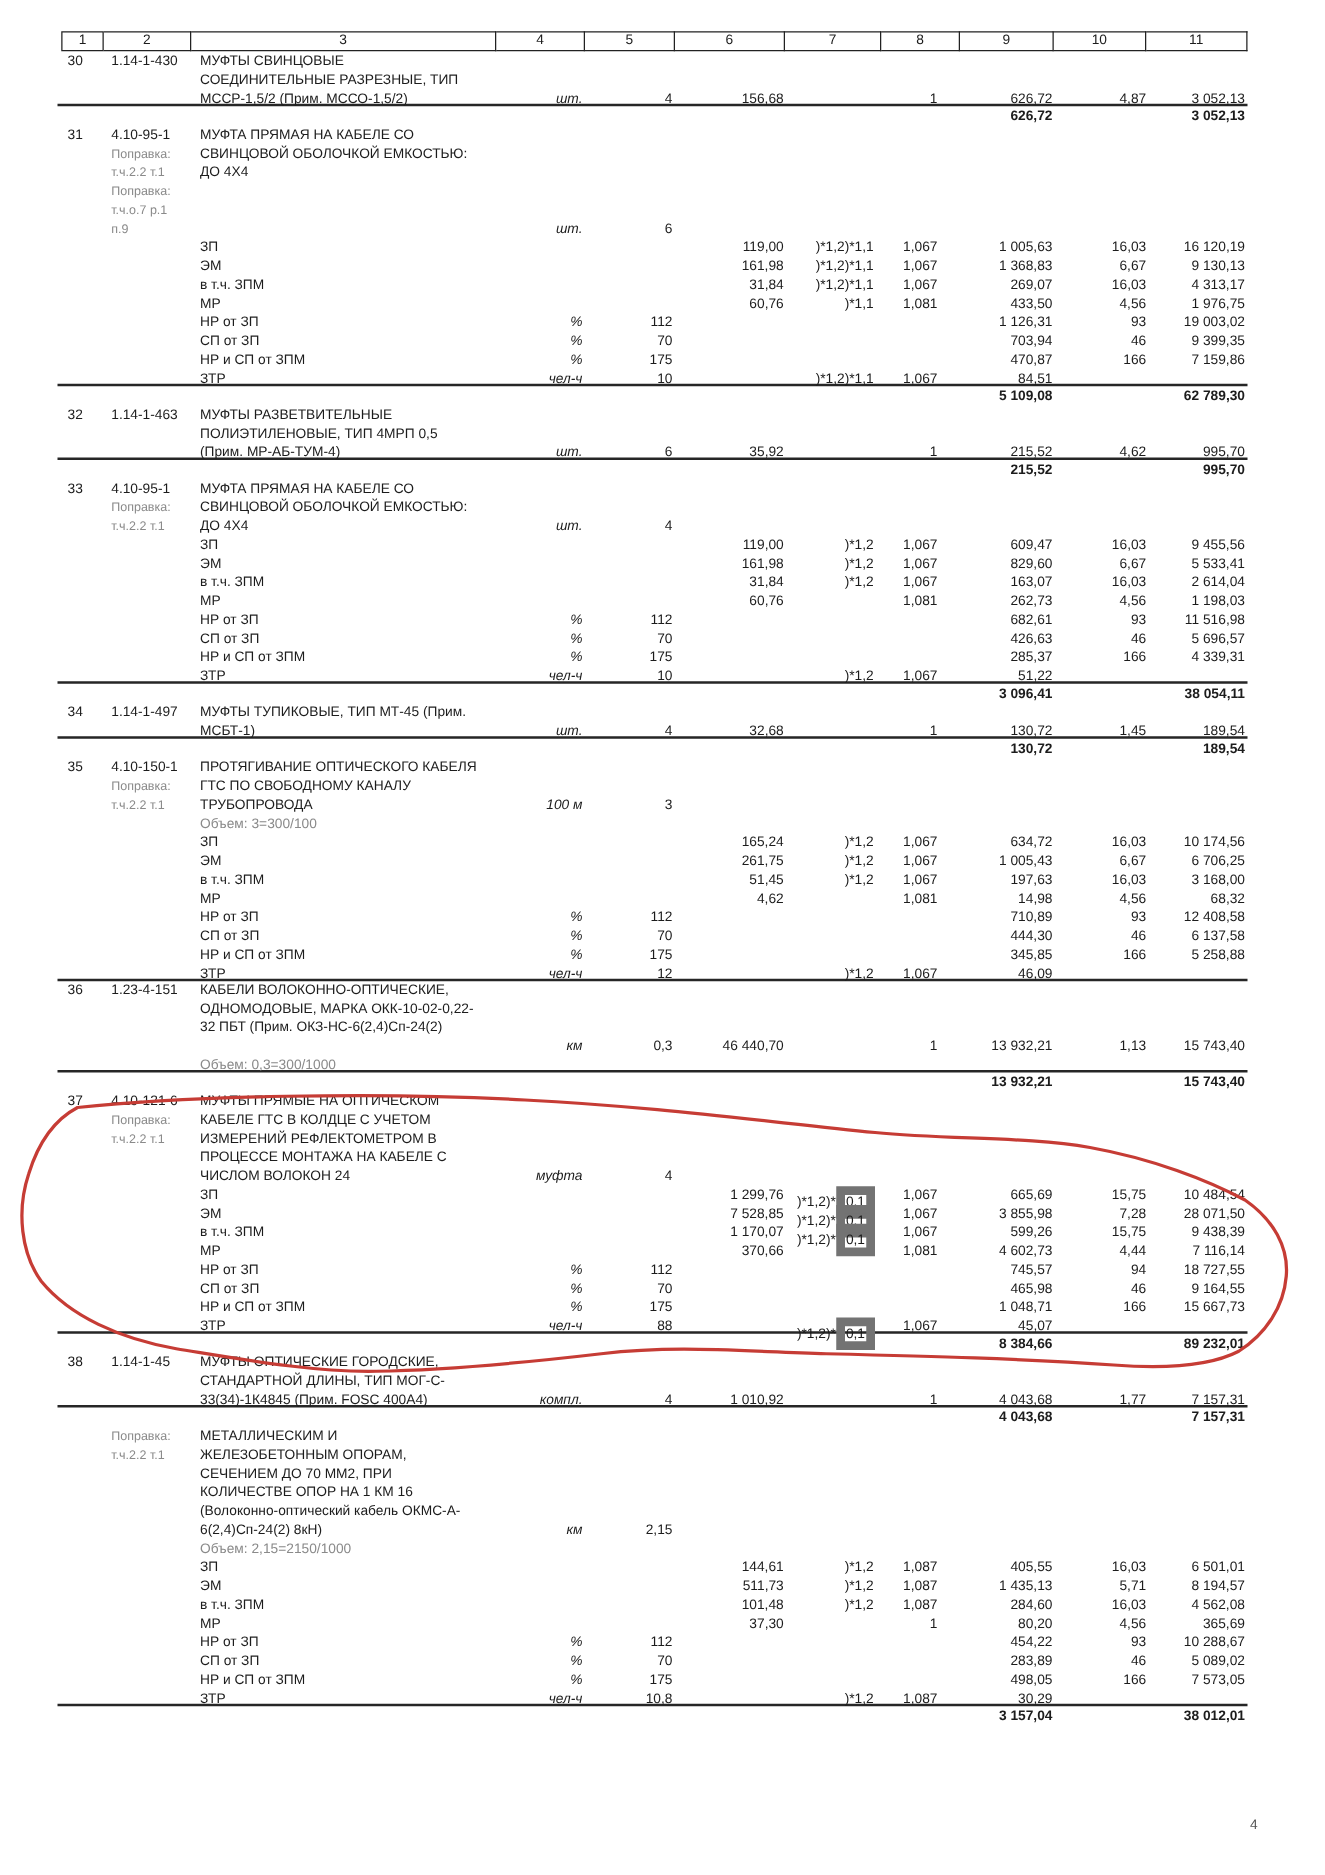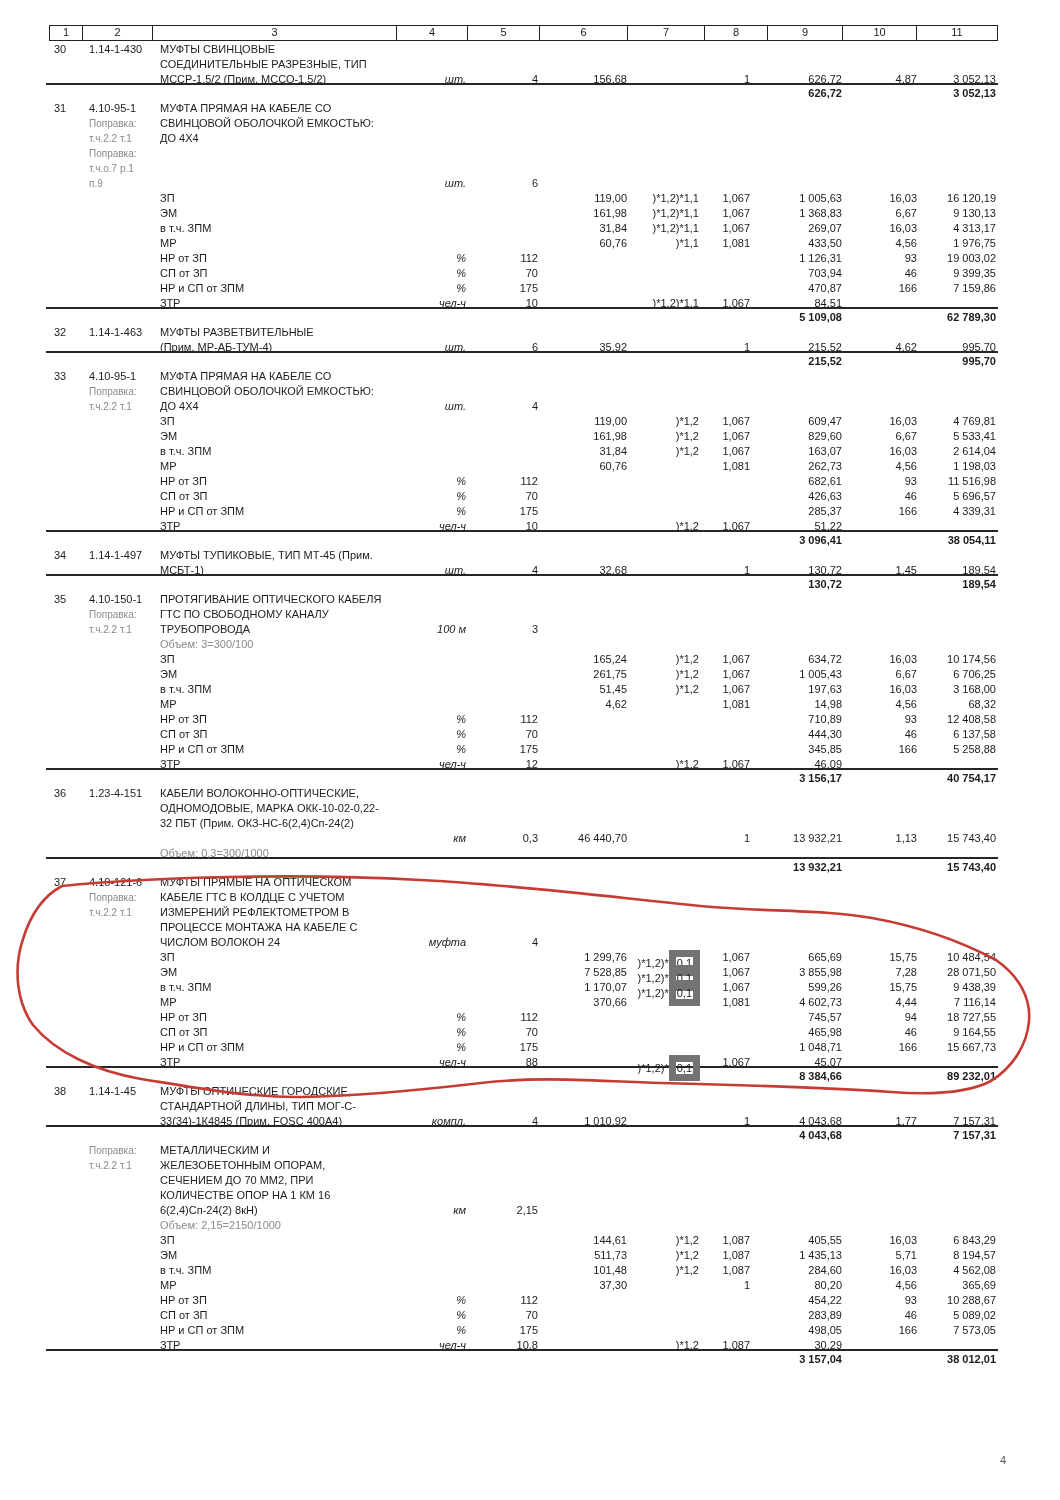--- a/index.html
+++ b/index.html
@@ -323,20 +323,33 @@
           <span class="c c6"></span>
           <span class="c c7"></span>
           <span class="c c8"></span>
           <span class="c c9"></span>
           <span class="c c10"></span>
           <span class="c c11"></span>
         </div>
         <div class="line">
           <span class="c c1"></span>
           <span class="c c2"></span>
+          <span class="c c3">ПОЛИЭТИЛЕНОВЫЕ, ТИП 4МРП 0,5</span>
+          <span class="c c4"></span>
+          <span class="c c5"></span>
+          <span class="c c6"></span>
+          <span class="c c7"></span>
+          <span class="c c8"></span>
+          <span class="c c9"></span>
+          <span class="c c10"></span>
+          <span class="c c11"></span>
+        </div>
+        <div class="line">
+          <span class="c c1"></span>
+          <span class="c c2"></span>
           <span class="c c3">(Прим. МР-АБ-ТУМ-4)</span>
           <span class="c c4">шт.</span>
           <span class="c c5">6</span>
           <span class="c c6">35,92</span>
           <span class="c c7"></span>
           <span class="c c8">1</span>
           <span class="c c9">215,52</span>
           <span class="c c10">4,62</span>
           <span class="c c11">995,70</span>
         </div>
@@ -399,21 +412,21 @@
           <span class="c c1"></span>
           <span class="c c2"></span>
           <span class="c c3">ЗП</span>
           <span class="c c4"></span>
           <span class="c c5"></span>
           <span class="c c6">119,00</span>
           <span class="c c7">)*1,2</span>
           <span class="c c8">1,067</span>
           <span class="c c9">609,47</span>
           <span class="c c10">16,03</span>
-          <span class="c c11">4 769,81</span>
+          <span class="c c11">9 455,56</span>
         </div>
         <div class="line">
           <span class="c c1"></span>
           <span class="c c2"></span>
           <span class="c c3">ЭМ</span>
           <span class="c c4"></span>
           <span class="c c5"></span>
           <span class="c c6">161,98</span>
           <span class="c c7">)*1,2</span>
           <span class="c c8">1,067</span>
@@ -707,33 +720,20 @@
           <span class="c c4">чел-ч</span>
           <span class="c c5">12</span>
           <span class="c c6"></span>
           <span class="c c7">)*1,2</span>
           <span class="c c8">1,067</span>
           <span class="c c9">46,09</span>
           <span class="c c10"></span>
           <span class="c c11"></span>
         </div>
         <div class="rule"></div>
-        <div class="line totals">
-          <span class="c b c1"></span>
-          <span class="c b c2"></span>
-          <span class="c b c3"></span>
-          <span class="c b c4"></span>
-          <span class="c b c5"></span>
-          <span class="c b c6"></span>
-          <span class="c b c7"></span>
-          <span class="c b c8"></span>
-          <span class="c b c9">3 156,17</span>
-          <span class="c b c10"></span>
-          <span class="c b c11">40 754,17</span>
-        </div>
       </div>
       <div class="item">
         <div class="line">
           <span class="c c1">36</span>
           <span class="c c2">1.23-4-151</span>
           <span class="c c3">КАБЕЛИ ВОЛОКОННО-ОПТИЧЕСКИЕ,</span>
           <span class="c c4"></span>
           <span class="c c5"></span>
           <span class="c c6"></span>
           <span class="c c7"></span>
@@ -1098,20 +1098,33 @@
           <span class="c c6"></span>
           <span class="c c7"></span>
           <span class="c c8"></span>
           <span class="c c9"></span>
           <span class="c c10"></span>
           <span class="c c11"></span>
         </div>
         <div class="line">
           <span class="c c1"></span>
           <span class="c c2"></span>
+          <span class="c c3">(Волоконно-оптический кабель ОКМС-А-</span>
+          <span class="c c4"></span>
+          <span class="c c5"></span>
+          <span class="c c6"></span>
+          <span class="c c7"></span>
+          <span class="c c8"></span>
+          <span class="c c9"></span>
+          <span class="c c10"></span>
+          <span class="c c11"></span>
+        </div>
+        <div class="line">
+          <span class="c c1"></span>
+          <span class="c c2"></span>
           <span class="c c3">6(2,4)Сп-24(2) 8кН)</span>
           <span class="c c4">км</span>
           <span class="c c5">2,15</span>
           <span class="c c6"></span>
           <span class="c c7"></span>
           <span class="c c8"></span>
           <span class="c c9"></span>
           <span class="c c10"></span>
           <span class="c c11"></span>
         </div>
@@ -1132,21 +1145,21 @@
           <span class="c c1"></span>
           <span class="c c2"></span>
           <span class="c c3">ЗП</span>
           <span class="c c4"></span>
           <span class="c c5"></span>
           <span class="c c6">144,61</span>
           <span class="c c7">)*1,2</span>
           <span class="c c8">1,087</span>
           <span class="c c9">405,55</span>
           <span class="c c10">16,03</span>
-          <span class="c c11">6 843,29</span>
+          <span class="c c11">6 501,01</span>
         </div>
         <div class="line">
           <span class="c c1"></span>
           <span class="c c2"></span>
           <span class="c c3">ЭМ</span>
           <span class="c c4"></span>
           <span class="c c5"></span>
           <span class="c c6">511,73</span>
           <span class="c c7">)*1,2</span>
           <span class="c c8">1,087</span>

